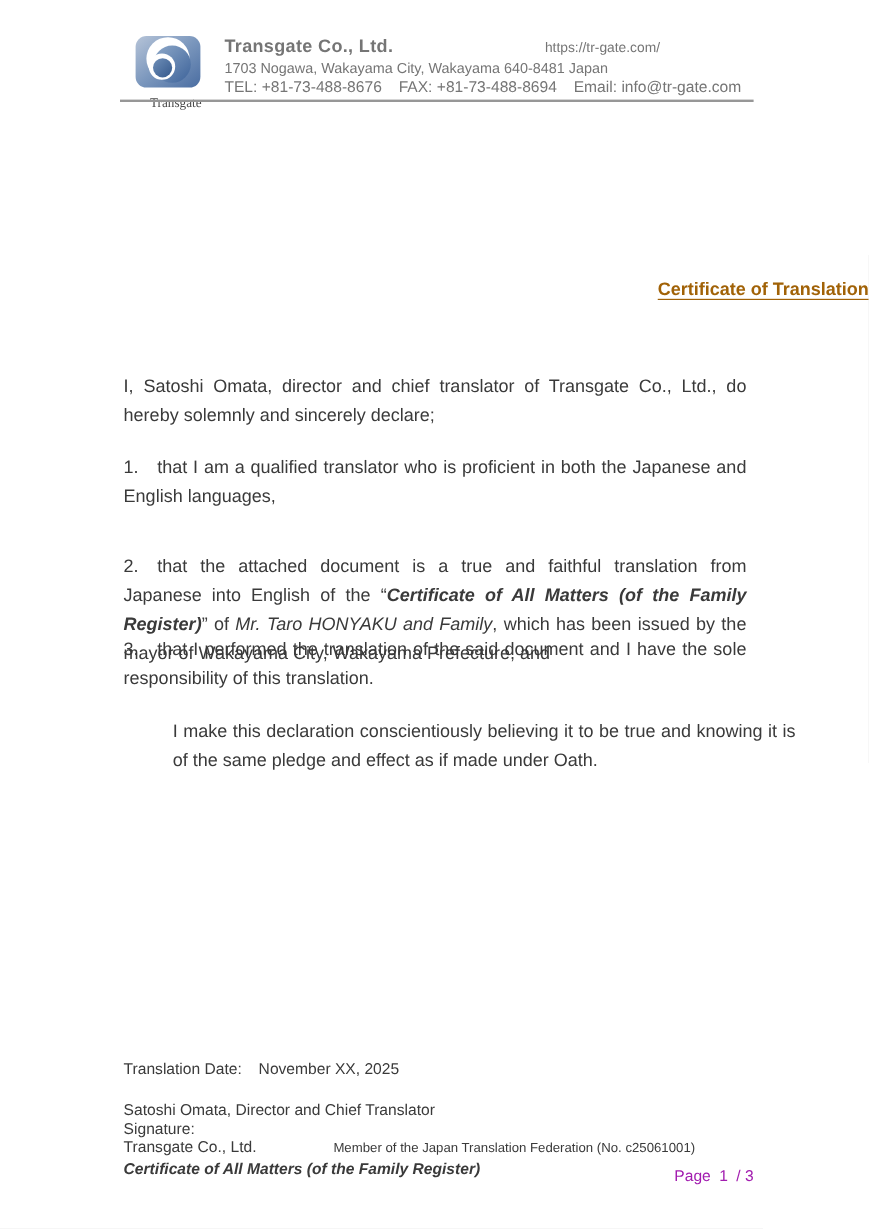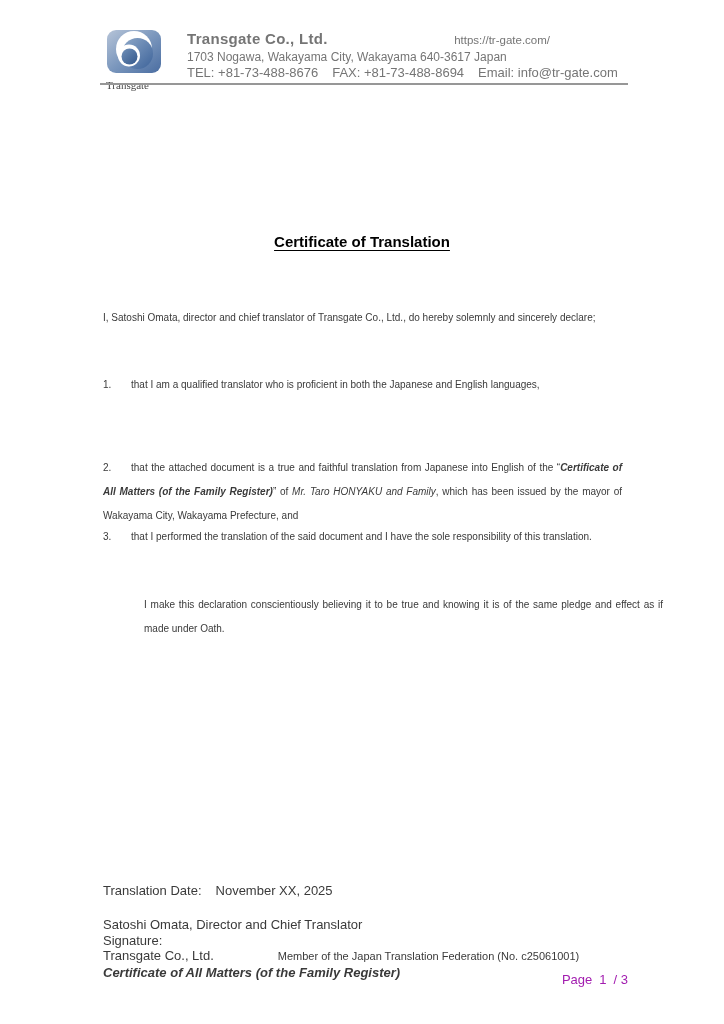--- a/index.html
+++ b/index.html
@@ -8,21 +8,21 @@
     width: 724px;
     height: 1024px;
     margin: 0 auto;
     background: #ffffff;
     font-family: "Liberation Sans", sans-serif;
     color: #383838;
     overflow: hidden;
   }
 
   
-  .logo-block { position: absolute; left: 106px; top: 29px; width: 62px; text-align: left; }
+  .logo-block { position: absolute; left: 106px; top: 29px; width: 62px; text-align: right; }
   .logo-block .logo-text {
     display: block;
     margin-top: 1px;
     font-family: "Liberation Serif", serif;
     font-size: 11px;
     color: #4a4a4a;
   }
   .company-name {
     position: absolute; left: 187px; top: 30px;
     font-size: 15px; font-weight: bold; color: #757575; letter-spacing: 0.3px;
@@ -41,27 +41,27 @@
   }
   .company-contact .contact-gap { display: inline-block; width: 14px; }
   .header-divider {
     position: absolute; left: 100px; top: 83px; width: 528px;
     border-top: 2px solid #979797;
   }
 
   
   .doc-title {
     position: absolute; left: 0; top: 233px; width: 100%;
-    text-align: center; font-size: 15px; font-weight: bold; color: #000000;
+    text-align: right; font-size: 15px; font-weight: bold; color: #a16207;
   }
   .doc-title span { text-decoration: underline; text-underline-offset: 3px; }
 
   .para {
     position: absolute; left: 103px; width: 519px;
-    font-size: 10px; line-height: 24px; text-align: justify; color: #3a3a3a;
+    font-size: 15px; line-height: 24px; text-align: justify; color: #3a3a3a;
   }
   .para .num { display: inline-block; width: 28px; }
   .bi { font-weight: bold; font-style: italic; }
   .it { font-style: italic; }
 
   .p-intro   { top: 296px; }
   .p-item1   { top: 363px; }
   .p-item2   { top: 446px; }
   .p-item3   { top: 515px; }
   .p-closing { top: 583px; margin-left: 41px; }
@@ -118,21 +118,21 @@
         <circle cx="31.5" cy="24.5" r="15.5" fill="url(#gInner)"></circle>
         <circle cx="23" cy="26.5" r="11" fill="#ffffff"></circle>
         <circle cx="23.5" cy="27.5" r="8" fill="url(#gCore)"></circle>
       </g>
     </svg>
     <span class="logo-text">Transgate</span>
   </div>
 
   <div class="company-name">Transgate Co., Ltd.</div>
   <div class="website-url">https://tr-gate.com/</div>
-  <div class="company-address">1703 Nogawa, Wakayama City, Wakayama 640-3617 Japan</div>
+  <div class="company-address">1703 Nogawa, Wakayama City, Wakayama 640-8481 Japan</div>
   <div class="company-contact"><span>TEL: +81-73-488-8676</span><span class="contact-gap"></span><span>FAX: +81-73-488-8694</span><span class="contact-gap"></span><span>Email: info@tr-gate.com</span></div>
   <div class="header-divider"></div>
 
   <div class="doc-title"><span>Certificate of Translation</span></div>
 
   <p class="para p-intro">I, Satoshi Omata, director and chief translator of Transgate Co., Ltd., do hereby solemnly and sincerely declare;</p>
 
   <p class="para p-item1"><span class="num">1.</span><span>that I am a qualified translator who is proficient in both the Japanese and English languages,</span></p>
 
   <p class="para p-item2"><span class="num">2.</span><span>that the attached document is a true and faithful translation from Japanese into English of the “</span><span class="bi">Certificate of All Matters (of the Family Register)</span><span>” of </span><span class="it">Mr. Taro HONYAKU and Family</span><span>, which has been issued by the mayor of Wakayama City, Wakayama Prefecture, and</span></p>

